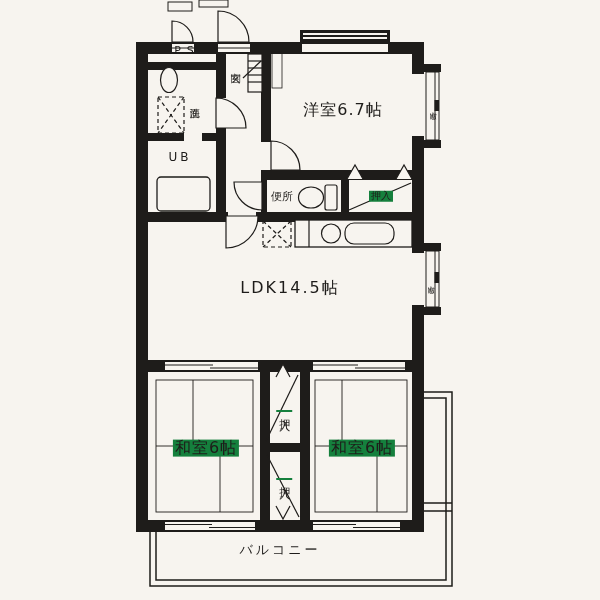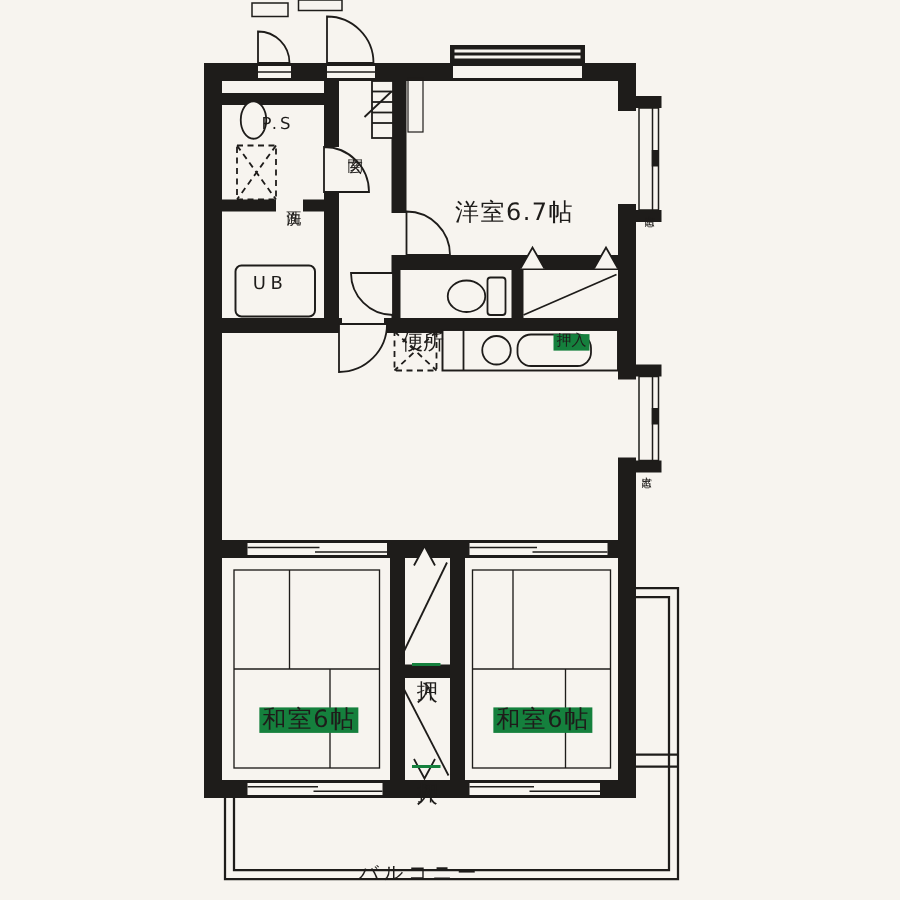--- a/index.html
+++ b/index.html
@@ -1,23 +1,23 @@
 <!DOCTYPE html>
 <html><head>
 <meta charset="utf-8">
 <style>
   html,body{margin:0;padding:0;background:#f7f4ef;}
   #stage{position:relative;width:600px;height:600px;background:#f7f4ef;overflow:hidden;
          font-family:"DejaVu Sans",sans-serif;color:#1e1c1a;}
   #plan-svg{position:absolute;left:0;top:0;width:600px;height:600px;}
   .lbl{position:absolute;transform:translate(-50%,-50%);white-space:nowrap;color:#1e1c1a;
-       line-height:1.05;z-index:5;margin-top:32px;}
+       line-height:1.05;z-index:5;}
   .v{writing-mode:vertical-rl;text-orientation:upright;letter-spacing:1px;}
   .bg{background:#15803d;padding:0 2px;}
-  .fs7{font-size:7px;} .fs9{font-size:14px;} .fs10{font-size:10px;}
+  .fs7{font-size:7px;} .fs9{font-size:11px;} .fs10{font-size:10px;}
   .fs11{font-size:11px;letter-spacing:2px;} .fs12{font-size:12px;letter-spacing:3px;text-align:center;}
   .fs13{font-size:13px;letter-spacing:3px;} .fs14{font-size:16px;letter-spacing:1px;}
   .fs16{font-size:16px;letter-spacing:2px;}
 </style>
 </head>
 <body>
 
 <div id="stage">
 
   <svg id="plan-svg" viewBox="0 0 600 600">
@@ -165,20 +165,21 @@
   </svg>
 
   <div class="lbl fs11" style="left:185px;top:51px;">P.S</div>
   <div class="lbl fs10 v" style="left:194px;top:101px;">洗面</div>
   <div class="lbl fs12" style="left:180px;top:157px;">UB</div>
   <div class="lbl fs10 v" style="left:235px;top:66px;">玄関</div>
   <div class="lbl fs14" style="left:343px;top:110px;">洋室6.7帖</div>
   <div class="lbl fs7 v" style="left:432px;top:107px;">出窓</div>
   <div class="lbl fs9" style="left:282px;top:197px;">便所</div>
   <div class="lbl fs10 bg" style="left:381px;top:196px;">押入</div>
+  <div class="lbl fs16" style="left:290px;top:288px;">LDK14.5帖</div>
   <div class="lbl fs7 v" style="left:430px;top:281px;">出窓</div>
   <div class="lbl fs14 bg" style="left:206px;top:448px;">和室6帖</div>
   <div class="lbl fs14 bg" style="left:362px;top:448px;">和室6帖</div>
   <div class="lbl fs9 v bg" style="left:284px;top:411px;">押入</div>
   <div class="lbl fs9 v bg" style="left:284px;top:479px;">押入</div>
   <div class="lbl fs13" style="left:280px;top:551px;font-family:Liberation Mono, monospace;">バルコニー</div>
 
 </div>
 
 </body></html>

